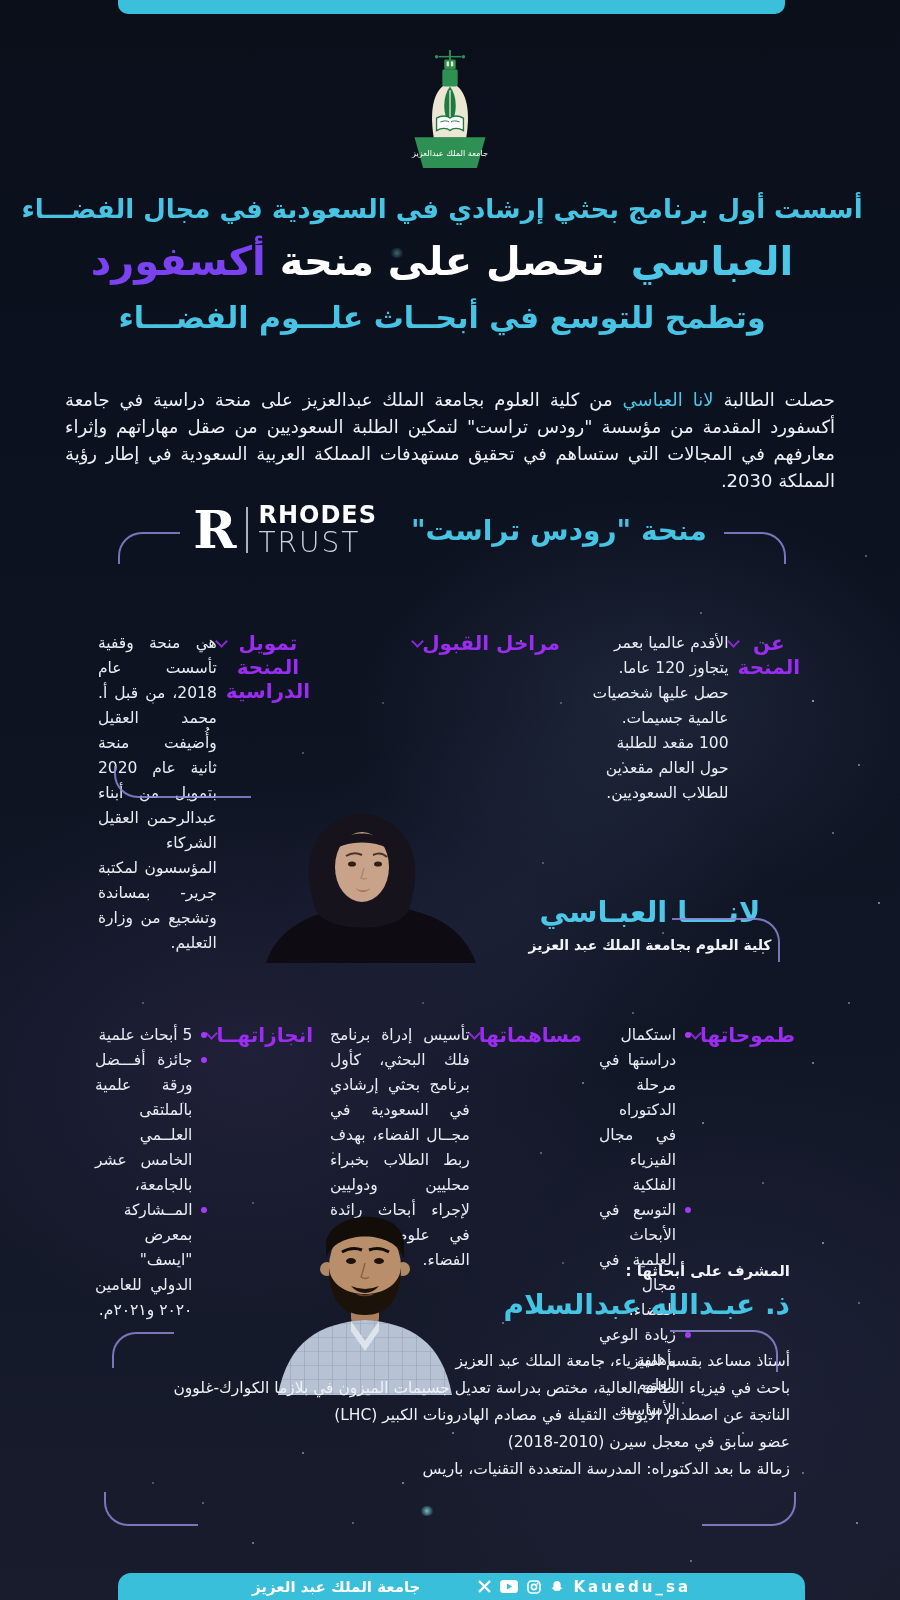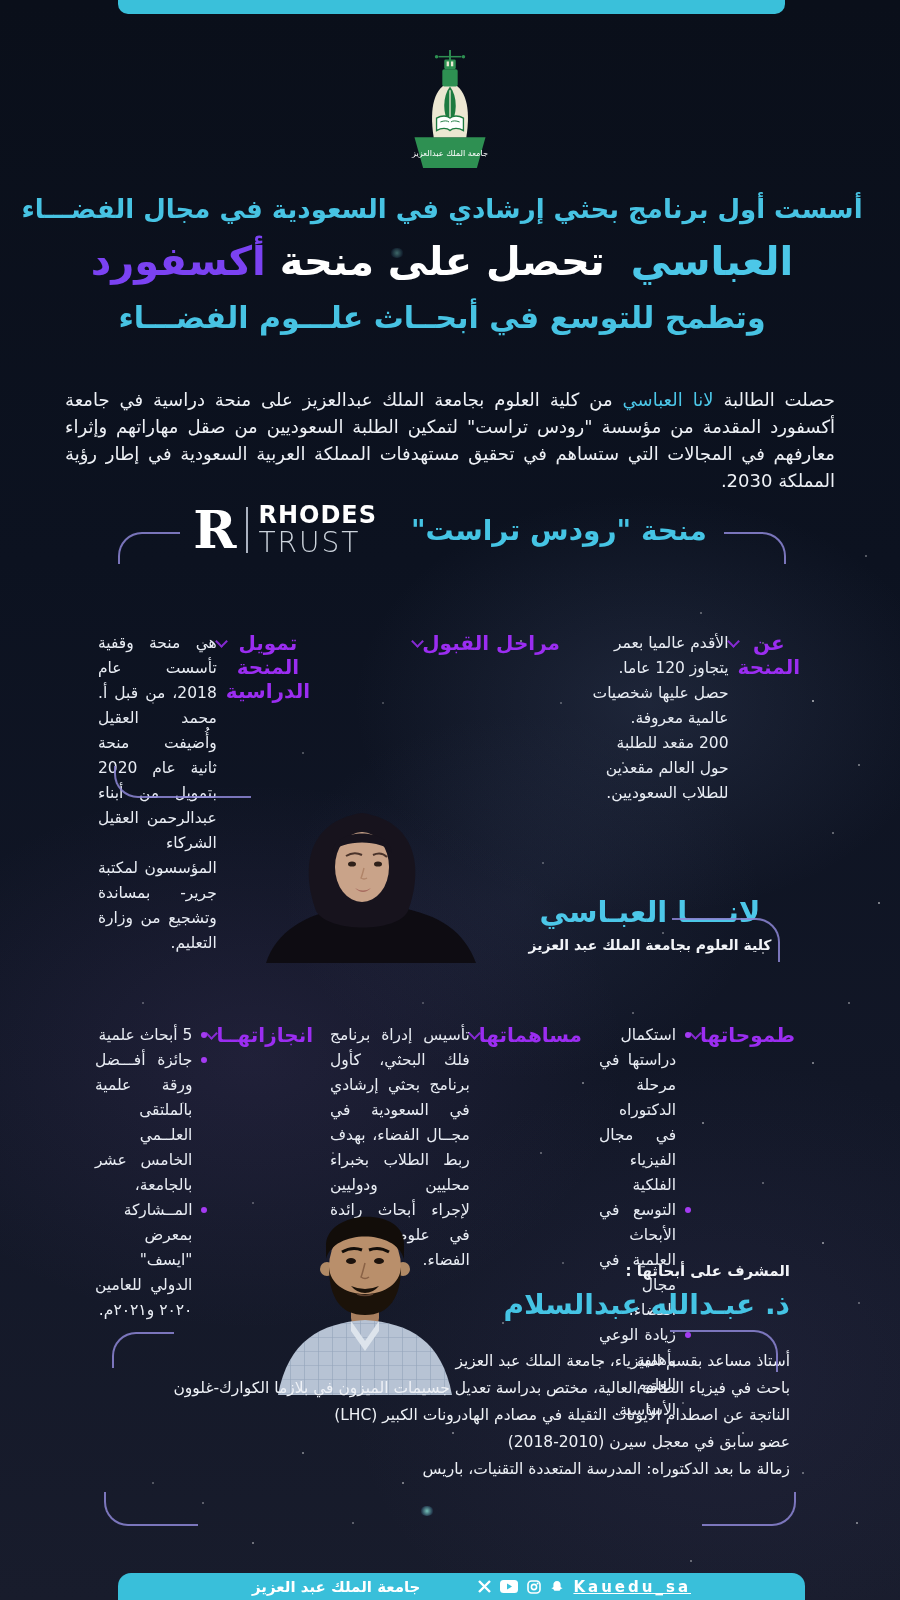--- a/index.html
+++ b/index.html
@@ -42,21 +42,21 @@
   }
   .galaxy{position:absolute;width:14px;height:10px;border-radius:50%;
     background:radial-gradient(circle,rgba(140,235,220,.8),rgba(80,160,190,.25) 60%,transparent 75%);}
   .g1{left:420px;top:1506px;} .g2{left:390px;top:248px;opacity:.5;}
 
   
   .top-bar{position:absolute;left:118px;top:0;width:667px;height:14px;background:#3ac0da;border-radius:0 0 10px 10px;}
   .footer-bar{position:absolute;left:118px;top:1573px;width:667px;height:27px;background:#39bfda;border-radius:13px 13px 0 0;
     display:flex;align-items:center;justify-content:center;gap:58px;direction:ltr;color:#fff;padding-left:20px;}
   .footer-uni{font-size:15px;font-weight:700;}
-  .social{display:flex;align-items:center;gap:9px;text-decoration:underline;}
+  .social{display:flex;align-items:center;gap:9px;}
   .handle{font-size:15px;font-weight:700;letter-spacing:3px;}
 
   
   .kau{position:absolute;left:402px;top:48px;}
 
   
   .headline{position:absolute;left:0;right:16px;top:194px;text-align:center;}
   .h-line1{font-size:26px;font-weight:700;color:#47c3e3;margin:0 0 14px;}
   .h-line2{font-size:40px;font-weight:700;color:#fff;margin:0 0 16px;}
   .h-line2 .nm{color:#4cc7e8;margin-left:12px;} .h-line2 .ox{color:#7b42f2;}
@@ -173,22 +173,22 @@
       </span>
     </div>
   </div>
 
   <div class="cols cols1">
     <div class="col" style="width:215px">
       <div class="col-h">عن المنحة</div>
       <div class="chev-w"><span class="chev"></span></div>
       <div class="col-body">
         <div class="plain-line">الأقدم عالميا بعمر يتجاوز 120 عاما.</div>
-        <div class="plain-line">حصل عليها شخصيات عالمية معروفة.</div>
-        <div class="plain-line">200 مقعد للطلبة حول العالم مقعدين للطلاب السعوديين.</div>
+        <div class="plain-line">حصل عليها شخصيات عالمية جسيمات.</div>
+        <div class="plain-line">100 مقعد للطلبة حول العالم مقعدين للطلاب السعوديين.</div>
       </div>
     </div>
     <div class="col" style="width:225px">
       <div class="col-h">مراحل القبول</div>
       <div class="chev-w"><span class="chev"></span></div>
     </div>
     <div class="col" style="width:212px">
       <div class="col-h">تمويل المنحة الدراسية</div>
       <div class="chev-w"><span class="chev"></span></div>
       <div class="col-body">هي منحة وقفية تأسست عام 2018، من قبل أ. محمد العقيل وأُضيفت منحة ثانية عام 2020 بتمويل من أبناء عبدالرحمن العقيل الشركاء المؤسسون لمكتبة جرير- بمساندة وتشجيع من وزارة التعليم.</div>

